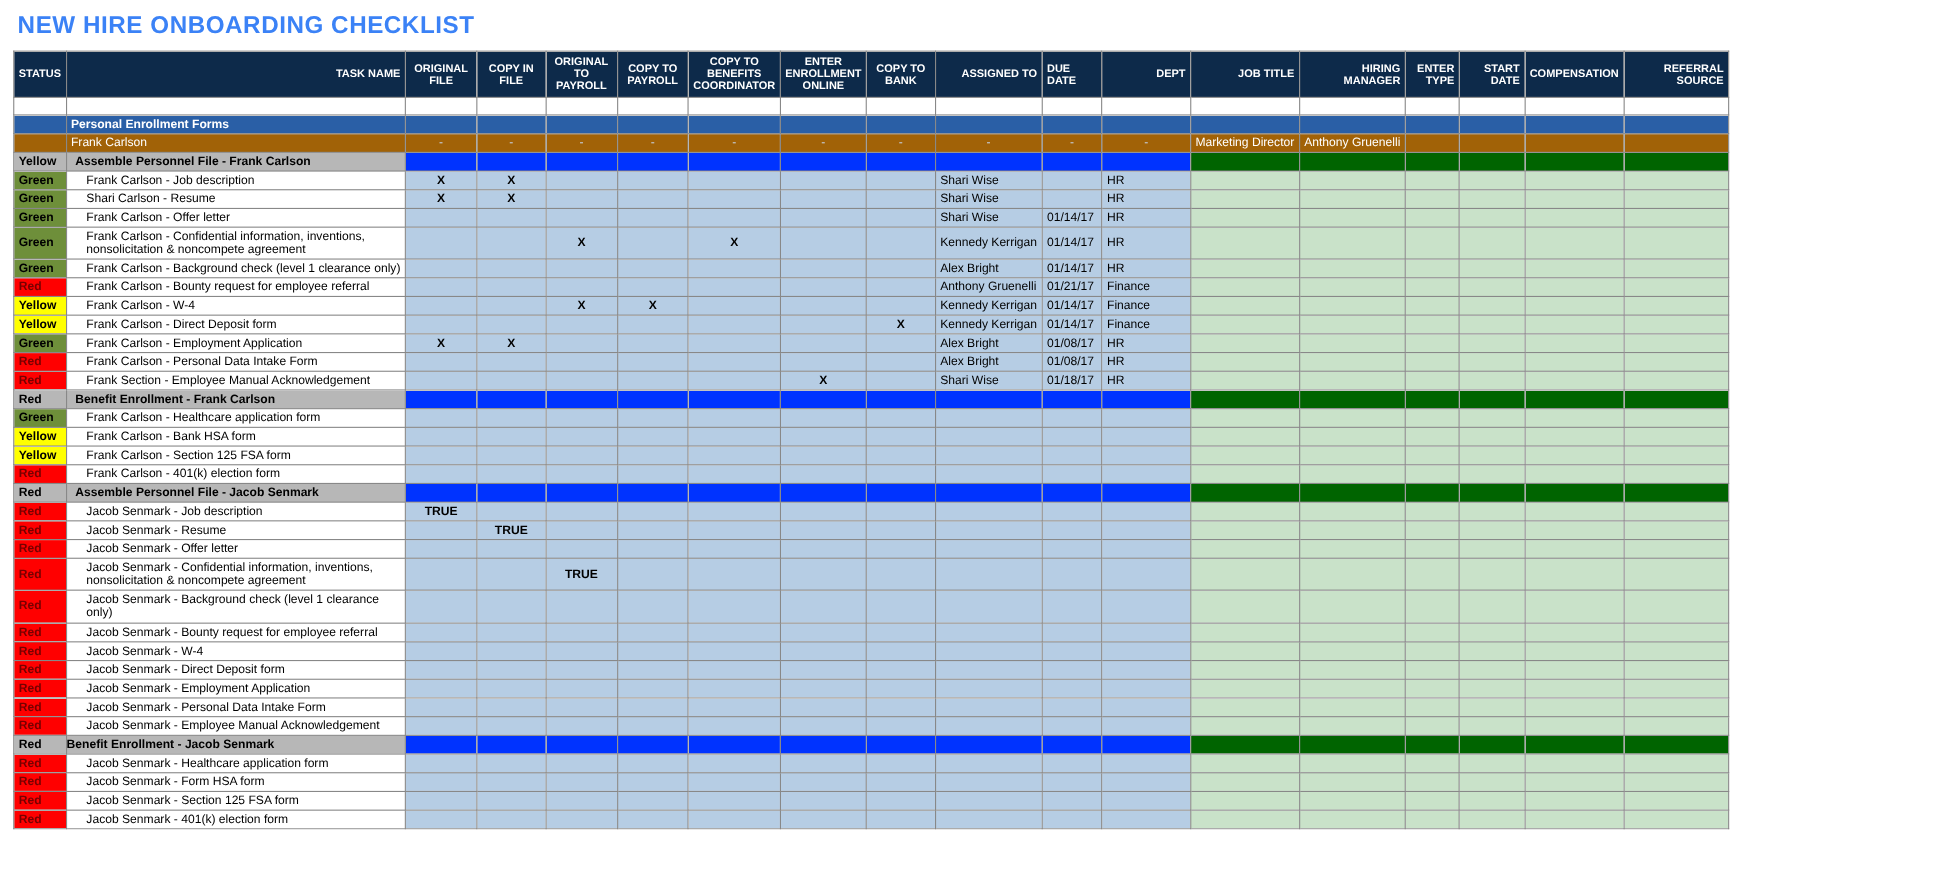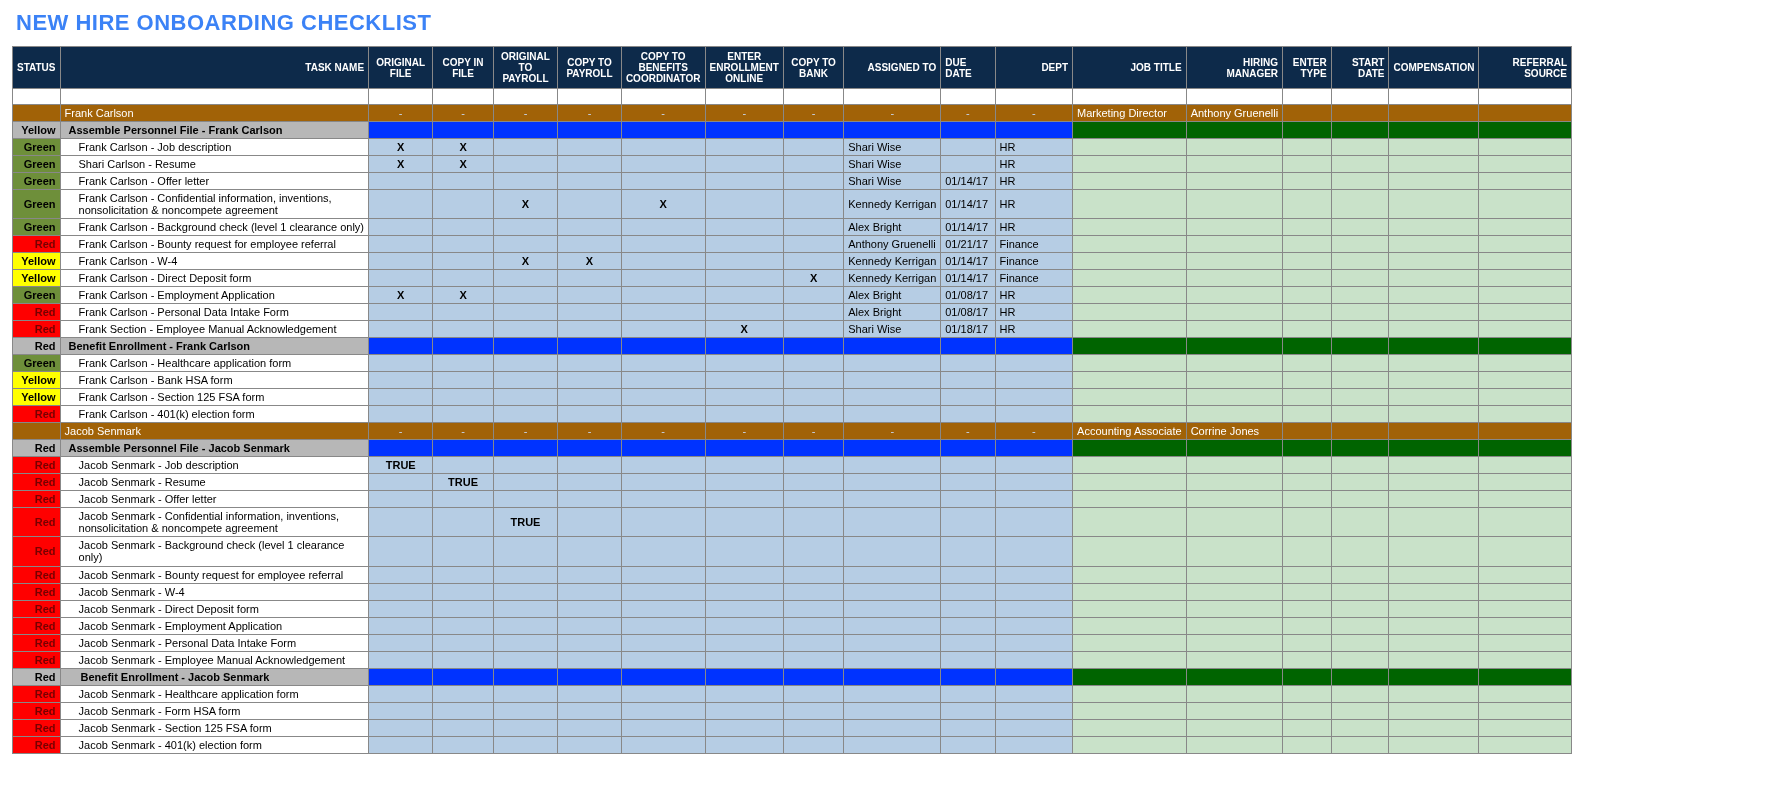--- a/index.html
+++ b/index.html
@@ -1,20 +1,20 @@
 <!DOCTYPE html>
 <html><head>
 <meta charset="utf-8">
 <style>
 body{margin:0;font-family:Arial,Helvetica,sans-serif;font-size:11px;background:#fff;color:#000}
 .title{color:#3b82f6;font-weight:700;font-size:22px;letter-spacing:.5px;padding:10px 16px}
 table{border-collapse:collapse;width:1560px;margin:0 12px}
 th,td{border:1px solid #888;padding:2px 4px;height:16px;box-sizing:border-box;overflow:hidden;white-space:nowrap;text-overflow:ellipsis}
 th{background:#0d2a4a;color:#fff;font-size:10px;text-align:right;vertical-align:middle;height:42px;white-space:normal;line-height:1.1}
-.col-status{width:46px;text-align:right;font-weight:700}
+.col-status{width:46px;text-align:left;font-weight:700}
 .col-task{width:250px}
 .col-x{width:66px;text-align:center}
 .col-assigned{width:86px}
 .col-date{width:55px;text-align:left}
 .col-dept{width:85px}
 .col-job{width:95px}
 .col-mgr{width:95px}
 .col-hire{width:50px}
 .col-start{width:62px}
 .col-comp{width:76px}
@@ -76,20 +76,40 @@
         <td class="col-assigned"></td>
         <td class="col-date"></td>
         <td class="col-dept"></td>
         <td class="col-job"></td>
         <td class="col-mgr"></td>
         <td class="col-hire"></td>
         <td class="col-start"></td>
         <td class="col-comp"></td>
         <td class="col-ref"></td>
       </tr>
+      <tr class="section-blue">
+        <td class="col-status"></td>
+        <td style="font-weight:700">Personal Enrollment Forms</td>
+        <td></td>
+        <td></td>
+        <td></td>
+        <td></td>
+        <td></td>
+        <td></td>
+        <td></td>
+        <td></td>
+        <td></td>
+        <td></td>
+        <td></td>
+        <td></td>
+        <td></td>
+        <td></td>
+        <td></td>
+        <td></td>
+      </tr>
       <tr class="name-row">
         <td class="col-status"></td>
         <td>Frank Carlson</td>
         <td class="col-x dash">-</td>
         <td class="col-x dash">-</td>
         <td class="col-x dash">-</td>
         <td class="col-x dash">-</td>
         <td class="col-x dash">-</td>
         <td class="col-x dash">-</td>
         <td class="col-x dash">-</td>
@@ -436,40 +456,20 @@
         <td class="col-assigned lightblue"></td>
         <td class="col-date lightblue"></td>
         <td class="col-dept lightblue"></td>
         <td class="lightgreen"></td>
         <td class="lightgreen"></td>
         <td class="lightgreen"></td>
         <td class="lightgreen"></td>
         <td class="lightgreen"></td>
         <td class="lightgreen"></td>
       </tr>
-      <tr class="name-row">
-        <td class="col-status"></td>
-        <td>Jacob Senmark</td>
-        <td class="col-x dash">-</td>
-        <td class="col-x dash">-</td>
-        <td class="col-x dash">-</td>
-        <td class="col-x dash">-</td>
-        <td class="col-x dash">-</td>
-        <td class="col-x dash">-</td>
-        <td class="col-x dash">-</td>
-        <td class="col-assigned dash">-</td>
-        <td class="col-date dash">-</td>
-        <td class="col-dept dash">-</td>
-        <td class="col-job">Accounting Associate</td>
-        <td class="col-mgr">Corrine Jones</td>
-        <td class="col-hire"></td>
-        <td class="col-start"></td>
-        <td class="col-comp"></td>
-        <td class="col-ref"></td>
-      </tr>
       <tr class="subheader">
         <td class="col-status s-red">Red</td>
         <td class="col-task" style="font-weight: 700; padding-left: 8px; background: rgb(183, 183, 183);">Assemble Personnel File - Jacob Senmark</td>
         <td class="brightblue"></td>
         <td class="brightblue"></td>
         <td class="brightblue"></td>
         <td class="brightblue"></td>
         <td class="brightblue"></td>
         <td class="brightblue"></td>
         <td class="brightblue"></td>
@@ -698,21 +698,21 @@
         <td class="col-dept lightblue"></td>
         <td class="lightgreen"></td>
         <td class="lightgreen"></td>
         <td class="lightgreen"></td>
         <td class="lightgreen"></td>
         <td class="lightgreen"></td>
         <td class="lightgreen"></td>
       </tr>
       <tr class="subheader">
         <td class="col-status s-red">Red</td>
-        <td class="col-task" style="font-weight: 700; padding-left: 20px; background: rgb(183, 183, 183);">Benefit Enrollment - Jacob Senmark</td>
+        <td class="col-task" style="font-weight: 700; padding-left: 0; background: rgb(183, 183, 183);">Benefit Enrollment - Jacob Senmark</td>
         <td class="brightblue"></td>
         <td class="brightblue"></td>
         <td class="brightblue"></td>
         <td class="brightblue"></td>
         <td class="brightblue"></td>
         <td class="brightblue"></td>
         <td class="brightblue"></td>
         <td class="brightblue"></td>
         <td class="brightblue"></td>
         <td class="brightblue"></td>

